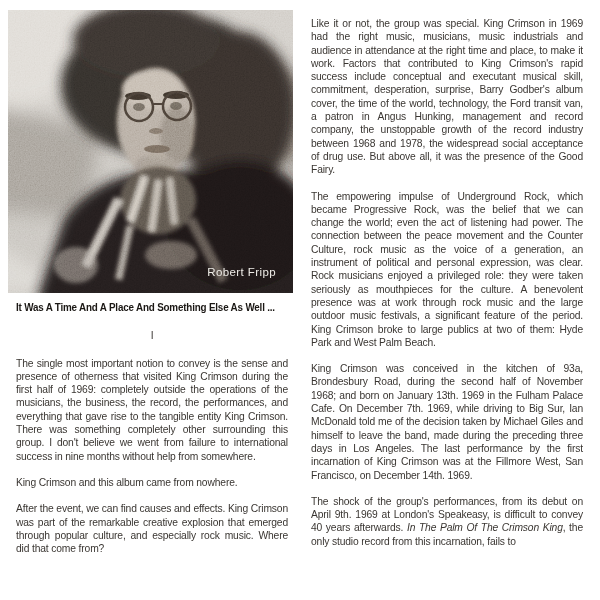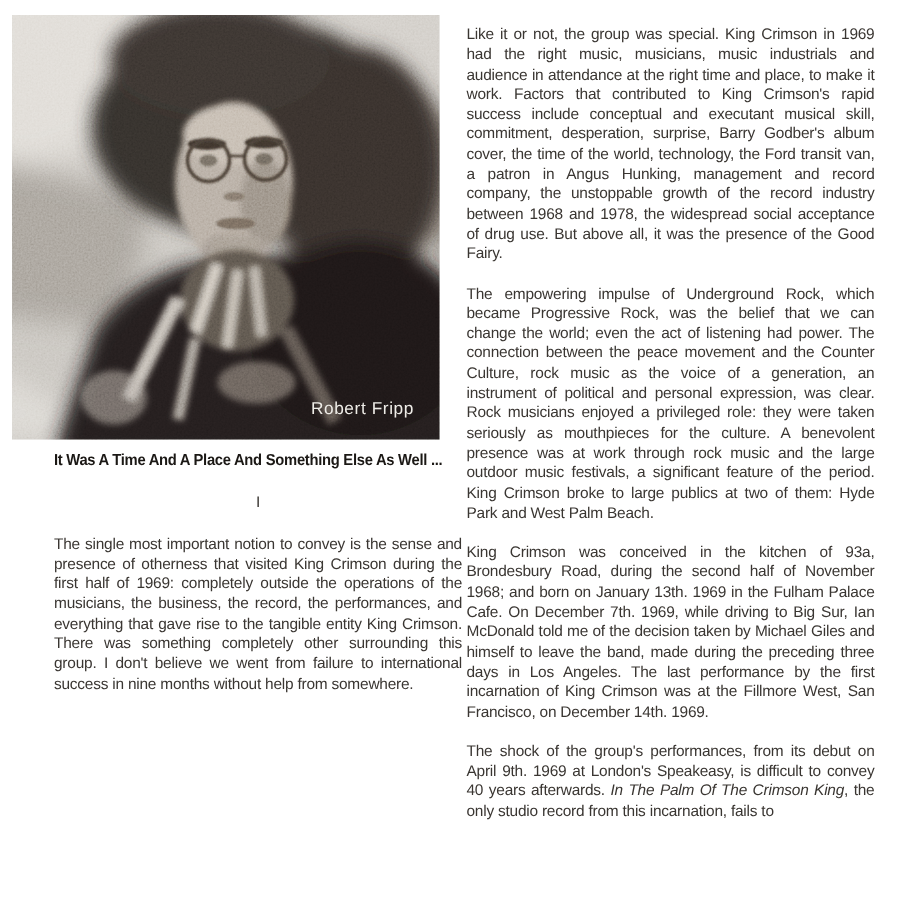--- a/index.html
+++ b/index.html
@@ -30,21 +30,21 @@
     color: #3a3632;
     font-size: 10.3px;
     line-height: 13.3px;
     letter-spacing: -0.15px;
   }
   .col p {
     margin: 0 0 13px 0;
     text-align: justify;
   }
   .col p.last { margin-bottom: 0; }
-  .col-left  { left: 36px;  top: 301px; width: 272px; }
+  .col-left  { left: 16px;  top: 301px; width: 272px; }
   .col-right { left: 311px; top: 17px;  width: 272px; }
   .caption {
     font-weight: bold;
     color: #1b1815;
     font-size: 10.6px;
     letter-spacing: -0.2px;
     white-space: nowrap;
     transform: scaleX(0.93);
     transform-origin: left center;
     margin-bottom: 15px;
@@ -138,20 +138,22 @@
       <rect x="0" y="0" width="285" height="283" filter="url(#grainF)" style="mix-blend-mode:overlay;opacity:0.55"></rect>
 
       <text x="268" y="266" text-anchor="end" font-size="11.5" letter-spacing="0.4" fill="#eeece7" font-family="Liberation Sans, sans-serif">Robert Fripp</text>
     </svg>
   </div>
 
   <div class="col col-left">
     <div class="caption">It Was A Time And A Place And Something Else As Well ...</div>
     <div class="numeral">I</div>
     <p>The single most important notion to convey is the sense and presence of otherness that visited King Crimson during the first half of 1969: completely outside the operations of the musicians, the business, the record, the performances, and everything that gave rise to the tangible entity King Crimson. There was something completely other surrounding this group. I don't believe we went from failure to international success in nine months without help from somewhere.</p>
+    <p>King Crimson and this album came from nowhere.</p>
+    <p class="last">After the event, we can find causes and effects. King Crimson was part of the remarkable creative explosion that emerged through popular culture, and especially rock music. Where did that come from?</p>
   </div>
 
   <div class="col col-right">
     <p>Like it or not, the group was special. King Crimson in 1969 had the right music, musicians, music industrials and audience in attendance at the right time and place, to make it work. Factors that contributed to King Crimson's rapid success include conceptual and executant musical skill, commitment, desperation, surprise, Barry Godber's album cover, the time of the world, technology, the Ford transit van, a patron in Angus Hunking, management and record company, the unstoppable growth of the record industry between 1968 and 1978, the widespread social acceptance of drug use. But above all, it was the presence of the Good Fairy.</p>
     <p>The empowering impulse of Underground Rock, which became Progressive Rock, was the belief that we can change the world; even the act of listening had power. The connection between the peace movement and the Counter Culture, rock music as the voice of a generation, an instrument of political and personal expression, was clear. Rock musicians enjoyed a privileged role: they were taken seriously as mouthpieces for the culture. A benevolent presence was at work through rock music and the large outdoor music festivals, a significant feature of the period. King Crimson broke to large publics at two of them: Hyde Park and West Palm Beach.</p>
     <p>King Crimson was conceived in the kitchen of 93a, Brondesbury Road, during the second half of November 1968; and born on January 13th. 1969 in the Fulham Palace Cafe. On December 7th. 1969, while driving to Big Sur, Ian McDonald told me of the decision taken by Michael Giles and himself to leave the band, made during the preceding three days in Los Angeles. The last performance by the first incarnation of King Crimson was at the Fillmore West, San Francisco, on December 14th. 1969.</p>
     <p class="last"><span>The shock of the group's performances, from its debut on April 9th. 1969 at London's Speakeasy, is difficult to convey 40 years afterwards. </span><span class="italic">In The Palm Of The Crimson King</span><span>, the only studio record from this incarnation, fails to</span></p>
   </div>
 
 </div>

